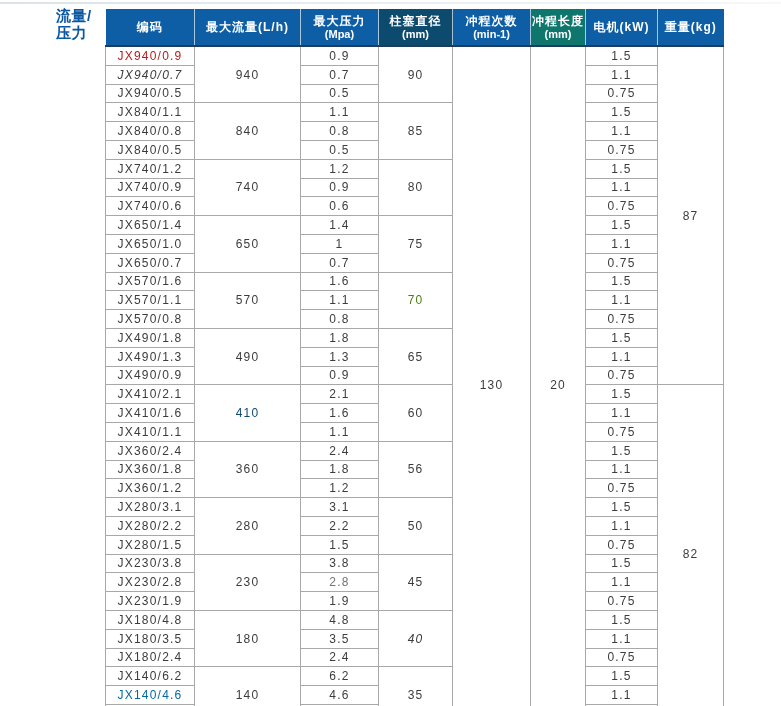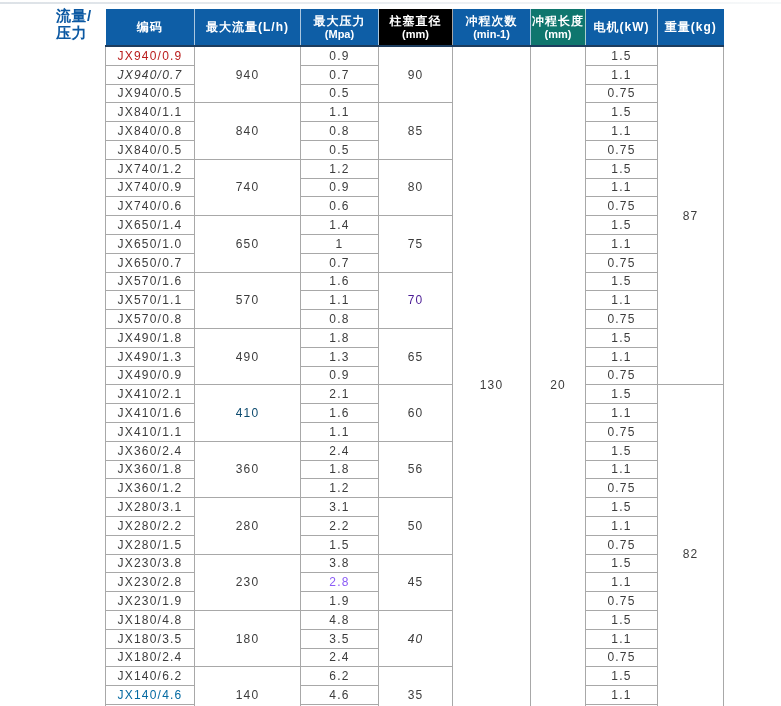--- a/index.html
+++ b/index.html
@@ -59,21 +59,21 @@
       <col style="width: 66px;">
     </colgroup>
   <thead>
     <tr>
         <th style="background: rgb(14, 94, 166); border-bottom: 2px solid rgb(28, 60, 94);">编码</th>
         <th style="background: rgb(14, 94, 166); border-bottom: 2px solid rgb(28, 60, 94);">最大流量(L/h)</th>
         <th style="background: rgb(14, 94, 166); border-bottom: 2px solid rgb(28, 60, 94);">
           <span class="main2">最大压力</span>
           <span class="sub">(Mpa)</span>
         </th>
-        <th style="background: #000000; border-bottom: 2px solid rgb(28, 60, 94);">
+        <th style="background: #0c4a6e; border-bottom: 2px solid rgb(28, 60, 94);">
           <span class="main2">柱塞直径</span>
           <span class="sub">(mm)</span>
         </th>
         <th style="background: rgb(14, 94, 166); border-bottom: 2px solid rgb(28, 60, 94);">
           <span class="main2">冲程次数</span>
           <span class="sub">(min-1)</span>
         </th>
         <th style="background: #0f766e; border-bottom: 2px solid rgb(28, 60, 94);">
           <span class="main2">冲程长度</span>
           <span class="sub">(mm)</span>
@@ -151,21 +151,21 @@
       </tr>
       <tr>
         <td style="color: rgb(60, 60, 60); border-color: rgb(168, 168, 168);">JX650/0.7</td>
         <td style="color: rgb(60, 60, 60); border-color: rgb(168, 168, 168);">0.7</td>
         <td style="color: rgb(60, 60, 60); border-color: rgb(168, 168, 168);">0.75</td>
       </tr>
       <tr>
         <td style="color: rgb(60, 60, 60); border-color: rgb(168, 168, 168);">JX570/1.6</td>
         <td rowspan="3" style="color: rgb(60, 60, 60); border-color: rgb(168, 168, 168);">570</td>
         <td style="color: rgb(60, 60, 60); border-color: rgb(168, 168, 168);">1.6</td>
-        <td rowspan="3" style="color: #4c1d95; border-color: rgb(168, 168, 168);">70</td>
+        <td rowspan="3" style="color: #4d7c0f; border-color: rgb(168, 168, 168);">70</td>
         <td style="color: rgb(60, 60, 60); border-color: rgb(168, 168, 168);">1.5</td>
       </tr>
       <tr>
         <td style="color: rgb(60, 60, 60); border-color: rgb(168, 168, 168);">JX570/1.1</td>
         <td style="color: rgb(60, 60, 60); border-color: rgb(168, 168, 168);">1.1</td>
         <td style="color: rgb(60, 60, 60); border-color: rgb(168, 168, 168);">1.1</td>
       </tr>
       <tr>
         <td style="color: rgb(60, 60, 60); border-color: rgb(168, 168, 168);">JX570/0.8</td>
         <td style="color: rgb(60, 60, 60); border-color: rgb(168, 168, 168);">0.8</td>
@@ -242,21 +242,21 @@
       </tr>
       <tr>
         <td style="color: rgb(60, 60, 60); border-color: rgb(168, 168, 168);">JX230/3.8</td>
         <td rowspan="3" style="color: rgb(60, 60, 60); border-color: rgb(168, 168, 168);">230</td>
         <td style="color: rgb(60, 60, 60); border-color: rgb(168, 168, 168);">3.8</td>
         <td rowspan="3" style="color: rgb(60, 60, 60); border-color: rgb(168, 168, 168);">45</td>
         <td style="color: rgb(60, 60, 60); border-color: rgb(168, 168, 168);">1.5</td>
       </tr>
       <tr>
         <td style="color: rgb(60, 60, 60); border-color: rgb(168, 168, 168);">JX230/2.8</td>
-        <td style="color: #8b5cf6; border-color: rgb(168, 168, 168);">2.8</td>
+        <td style="color: #737373; border-color: rgb(168, 168, 168);">2.8</td>
         <td style="color: rgb(60, 60, 60); border-color: rgb(168, 168, 168);">1.1</td>
       </tr>
       <tr>
         <td style="color: rgb(60, 60, 60); border-color: rgb(168, 168, 168);">JX230/1.9</td>
         <td style="color: rgb(60, 60, 60); border-color: rgb(168, 168, 168);">1.9</td>
         <td style="color: rgb(60, 60, 60); border-color: rgb(168, 168, 168);">0.75</td>
       </tr>
       <tr>
         <td style="color: rgb(60, 60, 60); border-color: rgb(168, 168, 168);">JX180/4.8</td>
         <td rowspan="3" style="color: rgb(60, 60, 60); border-color: rgb(168, 168, 168);">180</td>

